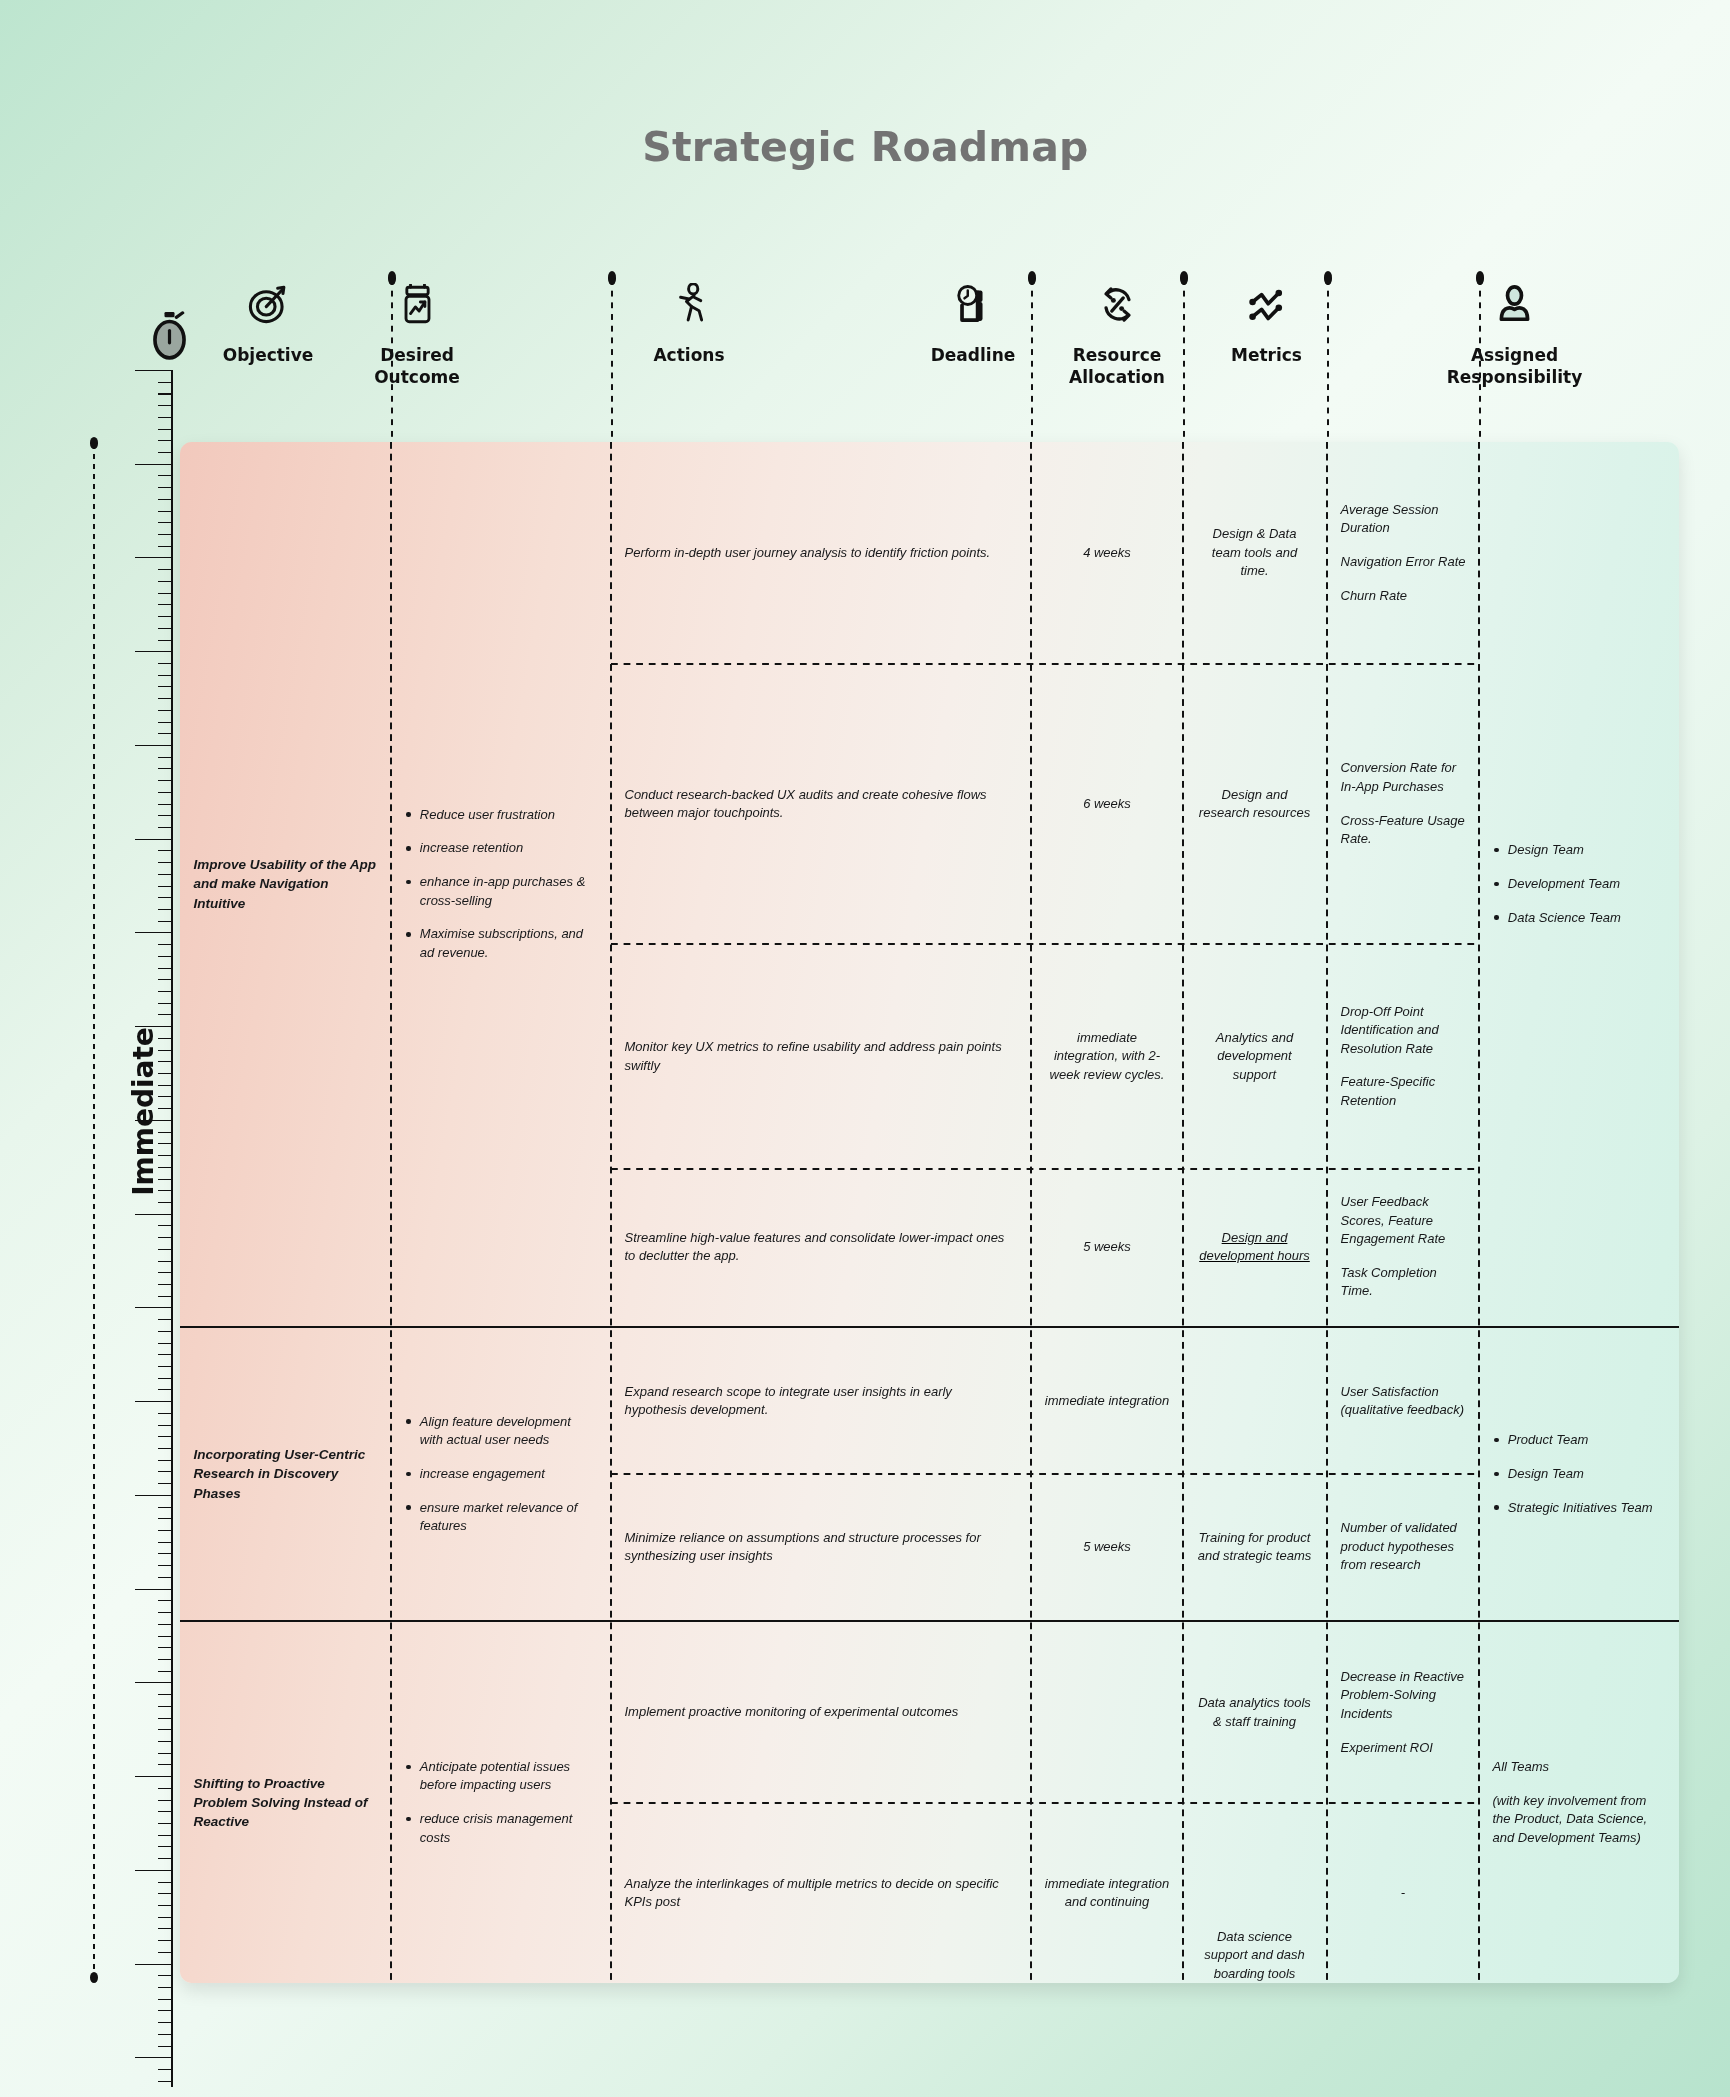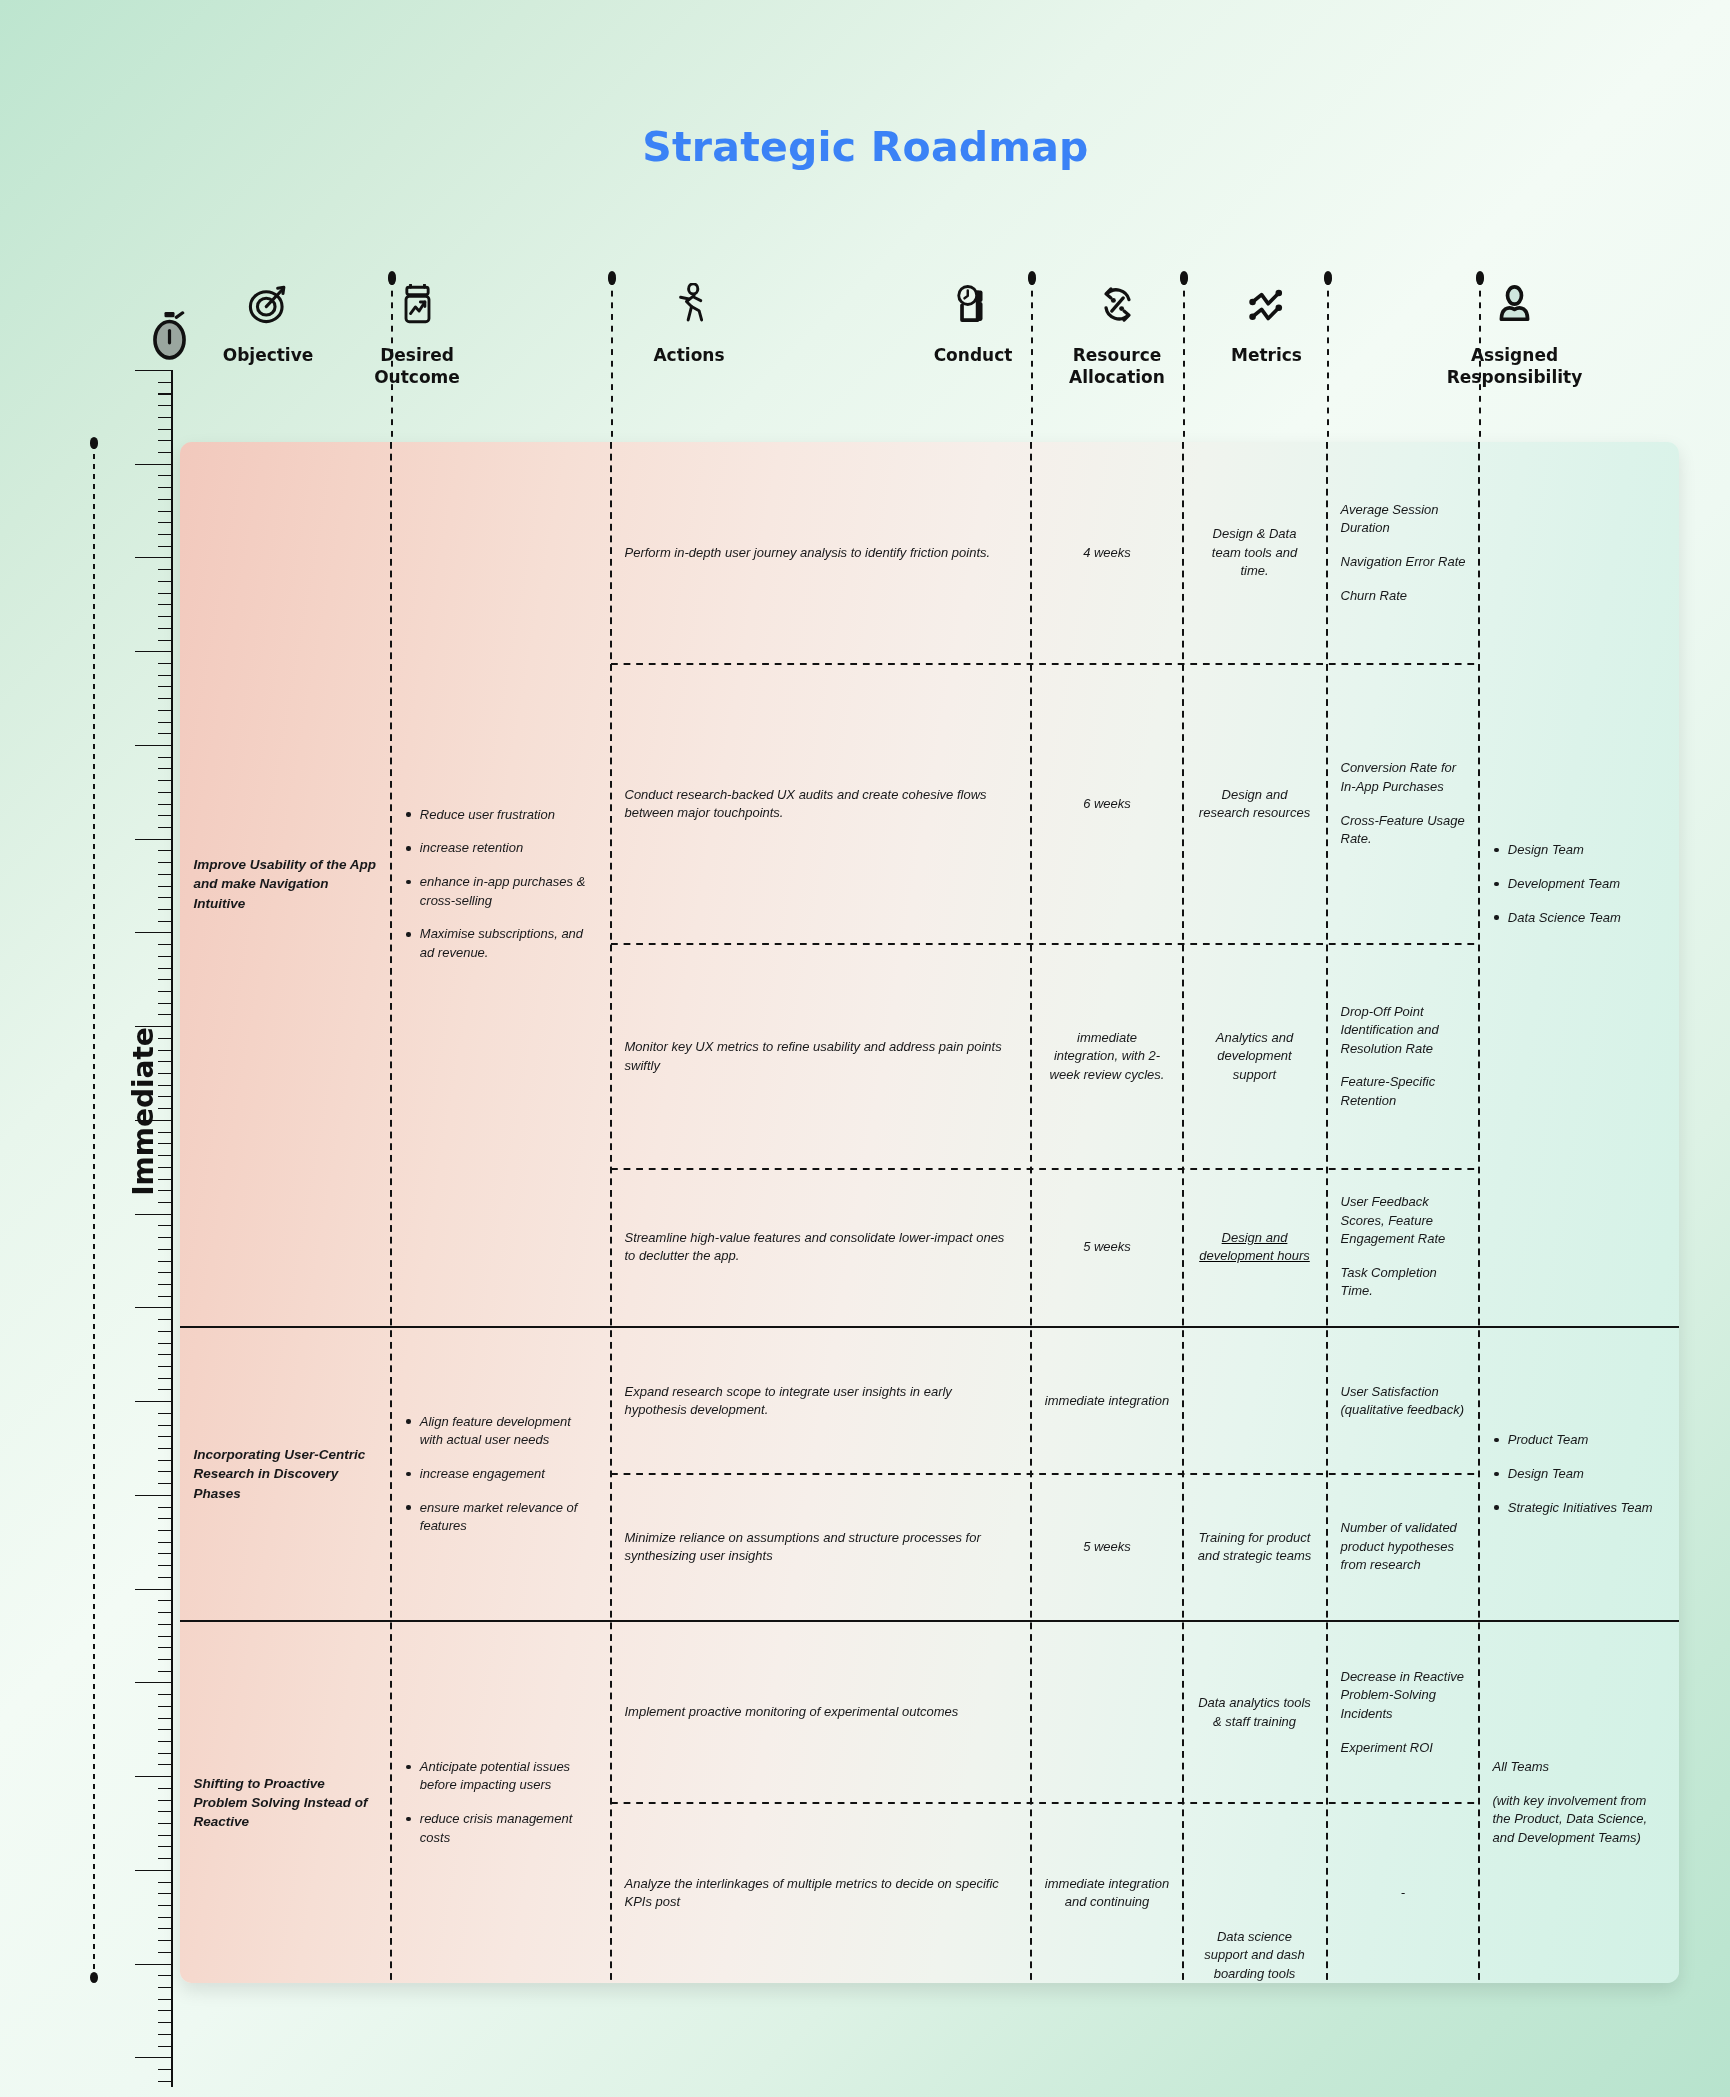--- a/index.html
+++ b/index.html
@@ -24,21 +24,21 @@
   
   .title {
     position: absolute;
     top: 123px;
     left: 0;
     width: 1731px;
     text-align: center;
     font-size: 41px;
     font-weight: 700;
     letter-spacing: 0.2px;
-    color: #3b82f6;
+    color: #737373;
     font-family: "DejaVu Sans", sans-serif;
   }
 
   
   .ruler {
     position: absolute;
     left: 171px;
     top: 370px;
     width: 1.8px;
     height: 1717px;
@@ -468,21 +468,21 @@
   <div class="col-head" style="left:721px; width:144px;">
     <span class="ic">
       <svg viewBox="0 0 100 100" width="41" height="41">
         <circle cx="36" cy="28" r="22" fill="none" stroke="#111" stroke-width="7"></circle>
         <path d="M36 16 V29 L28 35" fill="none" stroke="#111" stroke-width="6" stroke-linecap="round" stroke-linejoin="round"></path>
         <path d="M22 52 V88 H60 V20" fill="none" stroke="#111" stroke-width="9" stroke-linecap="round" stroke-linejoin="round"></path>
         <rect x="58" y="16" width="14" height="28" rx="5" fill="#111"></rect>
         <rect x="58" y="44" width="14" height="46" rx="5" fill="#111"></rect>
       </svg>
     </span>
-    <span class="lbl">Conduct</span>
+    <span class="lbl">Deadline</span>
   </div>
 
   <div class="col-head" style="left:865px; width:144px;">
     <span class="ic">
       <svg viewBox="0 0 100 100" width="41" height="41">
         <path d="M78 38 A32 32 0 0 0 24 24" fill="none" stroke="#111" stroke-width="8" stroke-linecap="round"></path>
         <path d="M34 12 L22 24 L34 34" fill="none" stroke="#111" stroke-width="8" stroke-linecap="round" stroke-linejoin="round"></path>
         <path d="M22 58 A32 32 0 0 0 76 76" fill="none" stroke="#111" stroke-width="8" stroke-linecap="round"></path>
         <path d="M66 88 L78 76 L66 66" fill="none" stroke="#111" stroke-width="8" stroke-linecap="round" stroke-linejoin="round"></path>
         <circle cx="40" cy="40" r="6" fill="#111"></circle>

